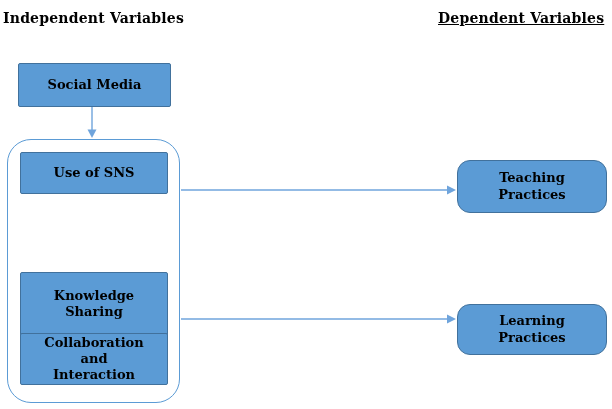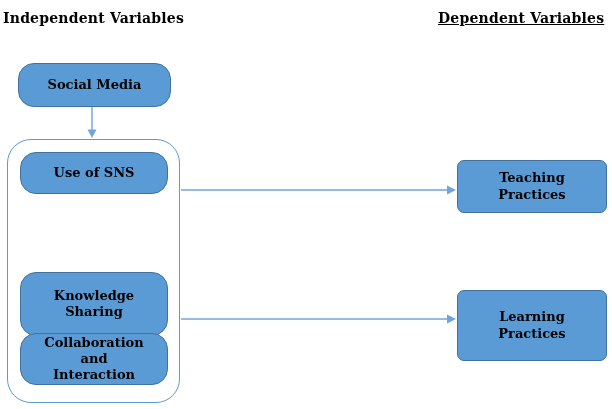--- a/index.html
+++ b/index.html
@@ -27,39 +27,39 @@
     font-weight: bold;
     letter-spacing: 0.2px;
     white-space: nowrap;
   }
   .header-left  { left: 3px;  top: 10px; }
   .header-right { left: 438px; top: 10px; text-decoration: underline; }
   .box {
     position: absolute;
     background: var(--box-fill);
     border: 1.6px solid var(--box-border);
-    border-radius: 16px;
+    border-radius: 2px;
     display: flex;
     align-items: center;
     justify-content: center;
     text-align: center;
     font-size: 13px;
     font-weight: bold;
     line-height: 1.25;
     color: var(--text);
   }
   .box-social    { left: 18px;  top: 63px;  width: 153px; height: 44px; padding: 0 10px; }
   .box-factor    { left: 20px;  width: 148px; padding: 0 18px; }
   .box-factor-0  { top: 152px; height: 42px; }
   .box-factor-1  { top: 218px; height: 42px; }
   .box-factor-2  { top: 272px; height: 64px; }
   .box-factor-3  { top: 333px; height: 52px; }
-  .box-outcome   { left: 457px; width: 150px; padding: 0 12px; border-radius: 7px; }
+  .box-outcome   { left: 457px; width: 150px; padding: 0 12px; border-radius: 13px; }
   .box-outcome-0 { top: 160px; height: 53px; }
-  .box-outcome-1 { top: 290px; height: 71px; }
+  .box-outcome-1 { top: 304px; height: 51px; }
   .group-container {
     position: absolute;
     left: 7px; top: 139px;
     width: 173px; height: 264px;
     background: var(--background);
     border: 1.6px solid var(--group-border);
     border-radius: 24px;
   }
   .arrow-layer {
     position: absolute;

